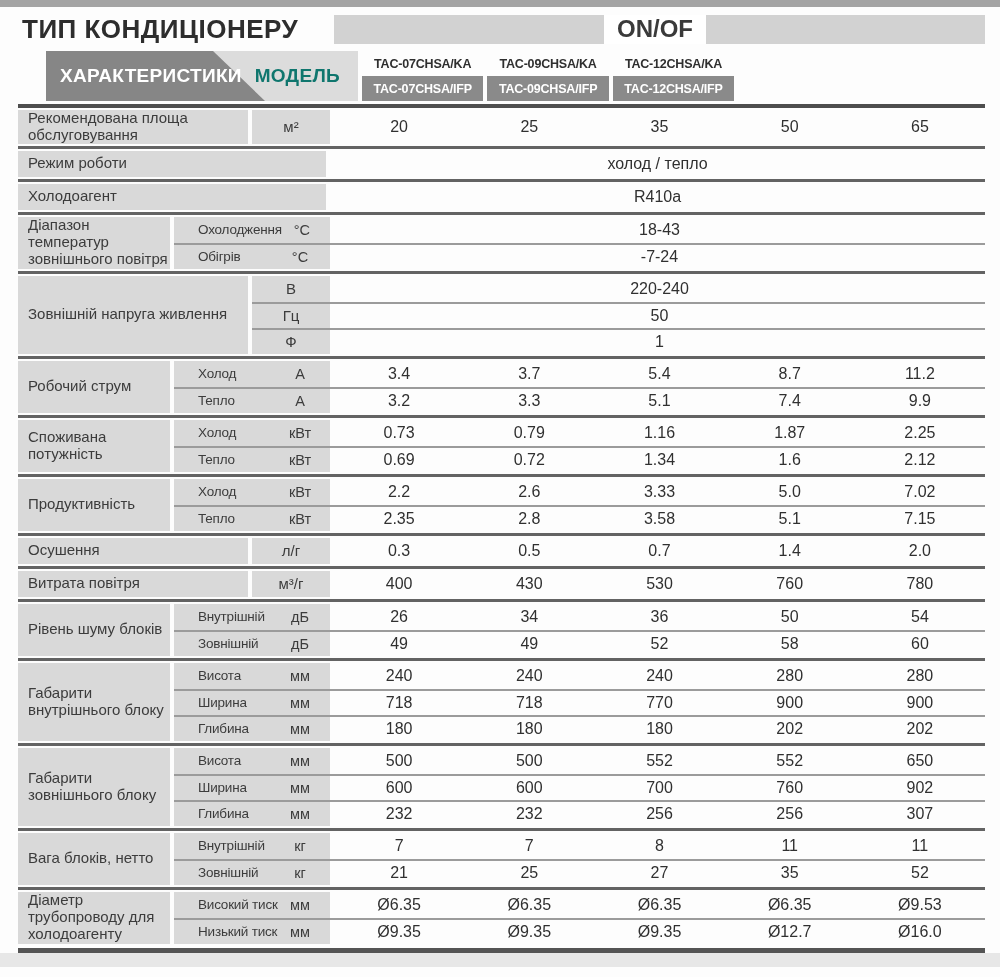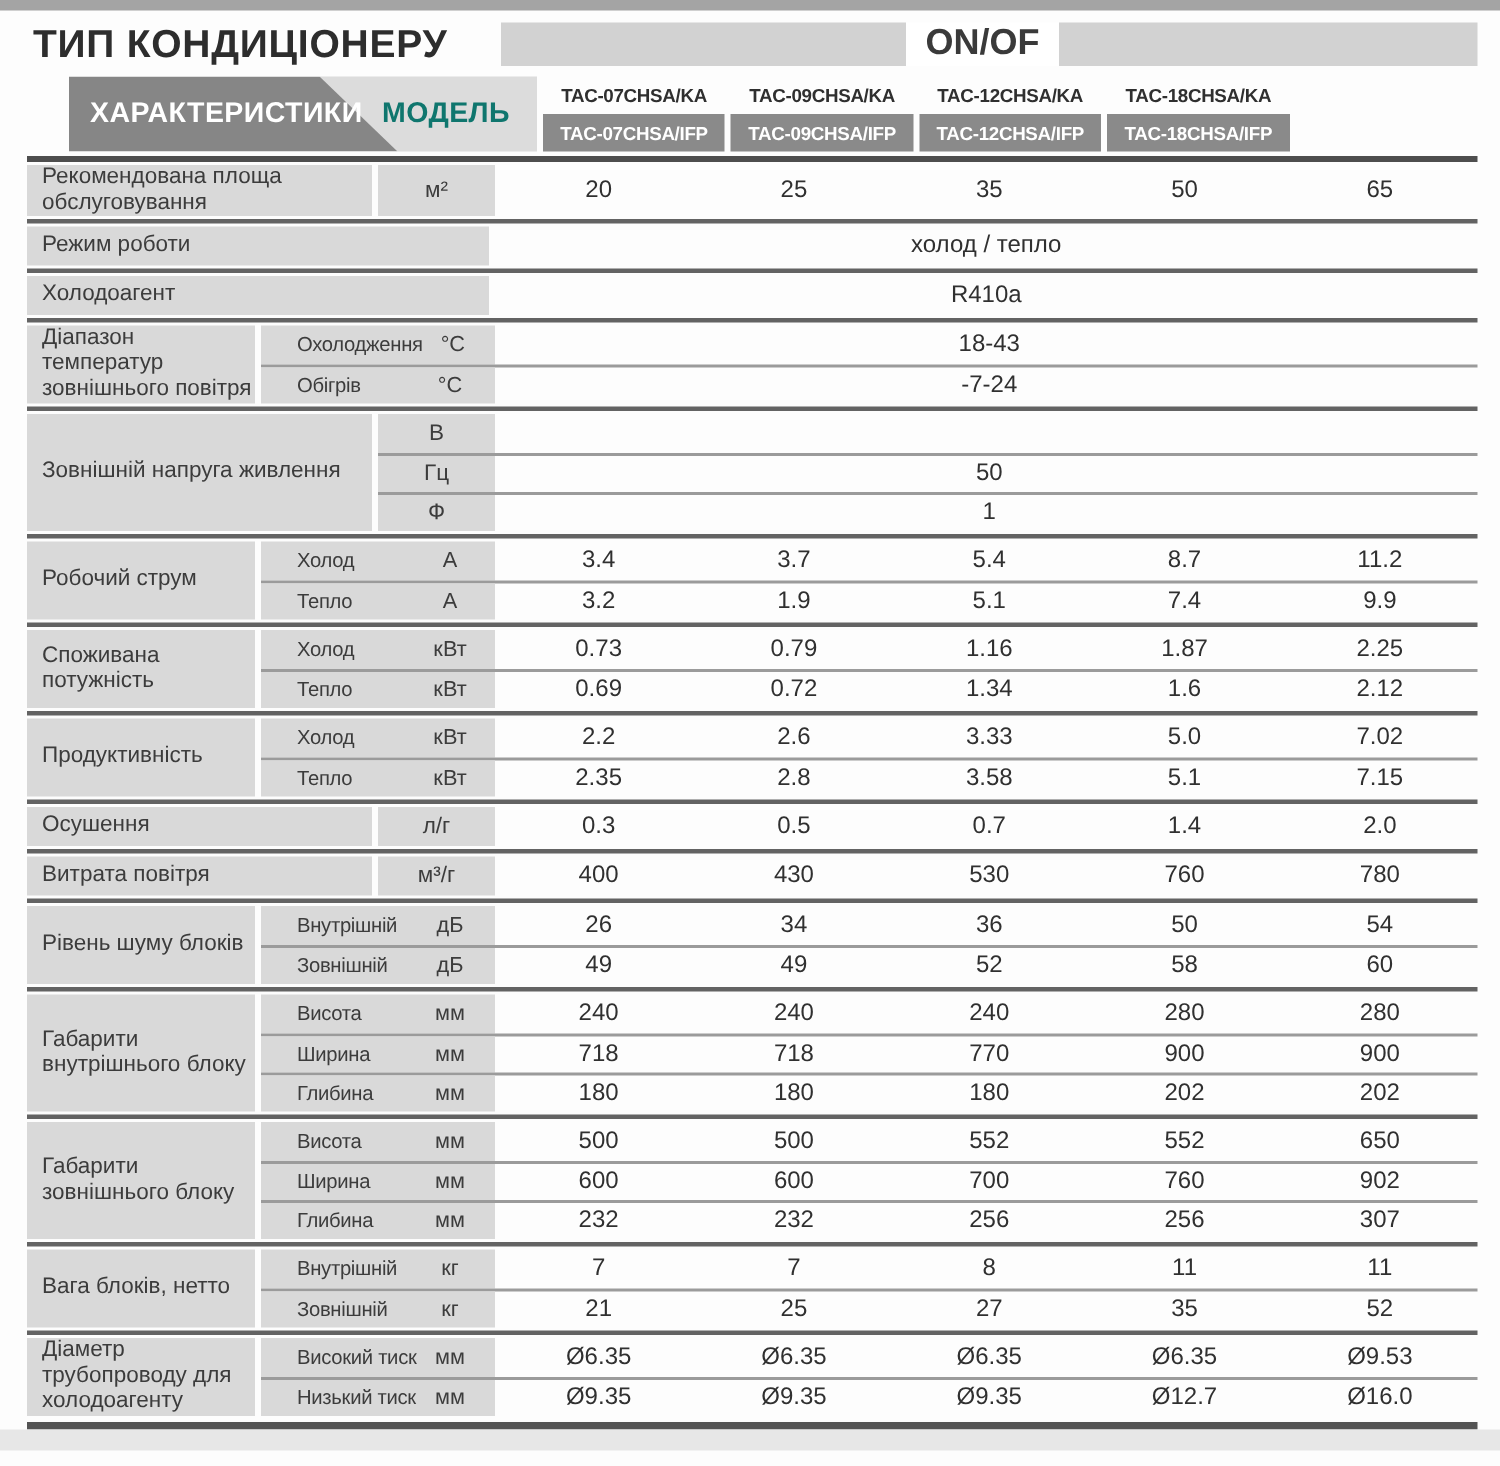--- a/index.html
+++ b/index.html
@@ -89,24 +89,20 @@
       <div class="model-ifp">TAC-07CHSA/IFP</div>
     </div>
     <div class="model-col">
       <div class="model-ka">TAC-09CHSA/KA</div>
       <div class="model-ifp">TAC-09CHSA/IFP</div>
     </div>
     <div class="model-col">
       <div class="model-ka">TAC-12CHSA/KA</div>
       <div class="model-ifp">TAC-12CHSA/IFP</div>
     </div>
-    <div class="model-col">
-      <div class="model-ka">TAC-18CHSA/KA</div>
-      <div class="model-ifp">TAC-18CHSA/IFP</div>
-    </div>
   </div>
 </div>
 
 <div class="thick-rule"></div>
 
 <div class="spec-body">
     <div class="section lay-unit">
       <div class="labelcol">Рекомендована площа обслуговування</div>
       <div class="rowscol">
         <div class="trow">
@@ -154,20 +150,21 @@
           </div>
           <div class="dataspan">-7-24</div>
         </div>
       </div>
     </div>
     <div class="section lay-unit">
       <div class="labelcol">Зовнішній напруга живлення</div>
       <div class="rowscol">
         <div class="trow">
           <div class="unitcell">В</div>
+          <div class="dataspan">220-240</div>
         </div>
         <div class="trow">
           <div class="unitcell">Гц</div>
           <div class="dataspan">50</div>
         </div>
         <div class="trow">
           <div class="unitcell">Ф</div>
           <div class="dataspan">1</div>
         </div>
       </div>
@@ -188,21 +185,21 @@
             <div class="data-cell">11.2</div>
           </div>
         </div>
         <div class="trow">
           <div class="subcell">
             <div class="sub-label">Тепло</div>
             <div class="row-unit-inline">А</div>
           </div>
           <div class="dataarea">
             <div class="data-cell">3.2</div>
-            <div class="data-cell">1.9</div>
+            <div class="data-cell">3.3</div>
             <div class="data-cell">5.1</div>
             <div class="data-cell">7.4</div>
             <div class="data-cell">9.9</div>
           </div>
         </div>
       </div>
     </div>
     <div class="section lay-sub">
       <div class="labelcol">Споживана потужність</div>
       <div class="rowscol">

